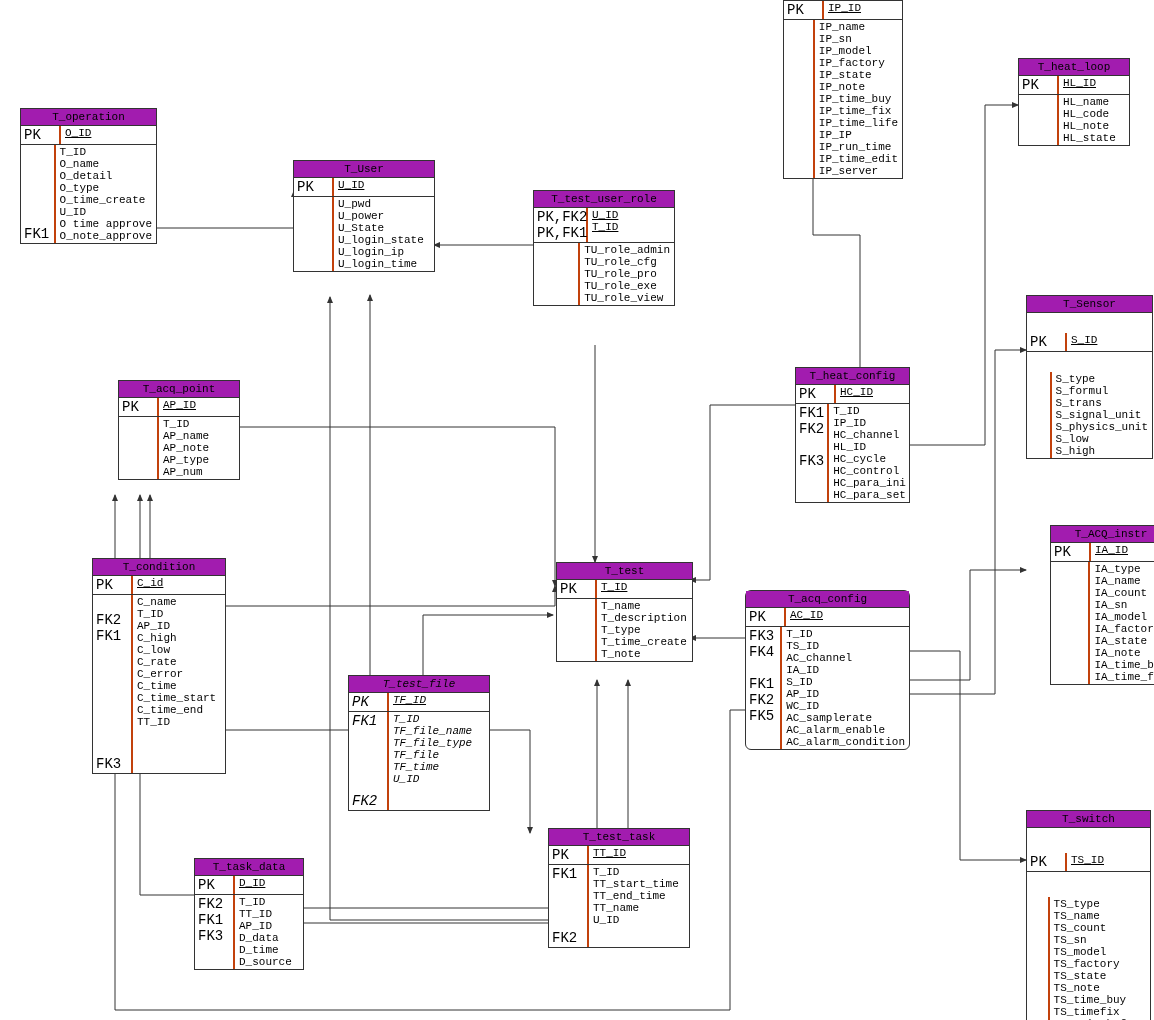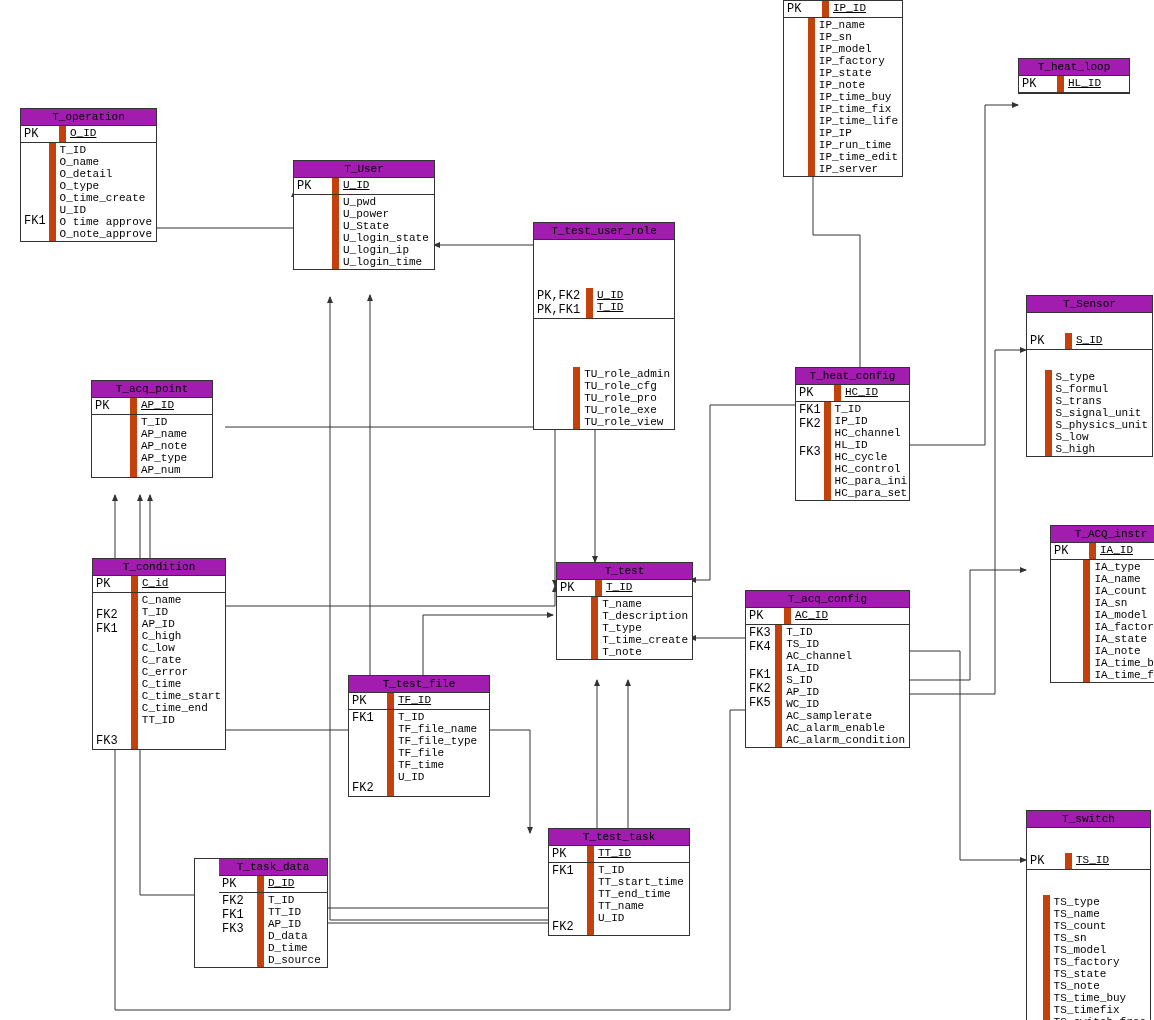--- a/index.html
+++ b/index.html
@@ -29,22 +29,22 @@
   .pk-row {
     display: flex;
     border-bottom: 1px solid #333;
   }
   .attr-row {
     display: flex;
   }
   .lcol {
     width: 32px;
     padding: 1px 3px;
-    border-right: 7px solid #c2410c;
-    font-size: 12px;
+    border-right: 2px solid #c2410c;
+    font-size: 14px;
     white-space: pre-line;
   }
   .rcol {
     padding: 1px 4px;
     flex: 1;
     white-space: pre-line;
   }
   .pk-row .rcol span.pkname { text-decoration: underline; }
   svg.wires {
     position: absolute;
@@ -150,39 +150,39 @@
       <div class="lcol"></div>
       <div class="rcol">U_pwd
 U_power
 U_State
 U_login_state
 U_login_ip
 U_login_time</div>
     </div>
 </div>
 
-<div class="entity" style="left:533px; top:222px; width:140px;gap:48px;">
+<div class="entity" style="left:533px; top:190px; width:140px;">
   <div class="title">T_test_user_role</div>
   <div class="pk-row">
       <div class="lcol" style="width:46px;">PK,FK2
 PK,FK1</div>
       <div class="rcol"><span class="pkname">U_ID
 T_ID</span></div>
     </div>
   <div class="attr-row">
       <div class="lcol" style="width:46px;"></div>
       <div class="rcol">TU_role_admin
 TU_role_cfg
 TU_role_pro
 TU_role_exe
 TU_role_view</div>
     </div>
 </div>
 
-<div class="entity" style="left:91px; top:380px; width:120px;">
+<div class="entity" style="left:118px; top:380px; width:120px;">
   <div class="title">T_acq_point</div>
   <div class="pk-row">
       <div class="lcol">PK</div>
       <div class="rcol"><span class="pkname">AP_ID</span></div>
     </div>
   <div class="attr-row">
       <div class="lcol"></div>
       <div class="rcol">T_ID
 AP_name
 AP_note
@@ -216,21 +216,21 @@
 C_low
 C_rate
 C_error
 C_time
 C_time_start
 C_time_end
 TT_ID</div>
     </div>
 </div>
 
-<div class="entity" style="left:348px; top:675px; width:140px;">
+<div class="entity" style="left:348px; top:675px; width:140px;font-style:italic;">
   <div class="title">T_test_file</div>
   <div class="pk-row">
       <div class="lcol">PK</div>
       <div class="rcol"><span class="pkname">TF_ID</span></div>
     </div>
   <div class="attr-row">
       <div class="lcol">FK1
 
 
 
@@ -238,21 +238,21 @@
 FK2</div>
       <div class="rcol">T_ID
 TF_file_name
 TF_file_type
 TF_file
 TF_time
 U_ID</div>
     </div>
 </div>
 
-<div class="entity" style="left:194px; top:858px; width:108px;padding-left:24px;">
+<div class="entity" style="left:194px; top:858px; width:108px;">
   <div class="title">T_task_data</div>
   <div class="pk-row">
       <div class="lcol">PK</div>
       <div class="rcol"><span class="pkname">D_ID</span></div>
     </div>
   <div class="attr-row">
       <div class="lcol">FK2
 FK1
 FK3</div>
       <div class="rcol">T_ID
@@ -322,20 +322,27 @@
 IP_server</div>
     </div>
 </div>
 
 <div class="entity" style="left:1018px; top:58px; width:110px;">
   <div class="title">T_heat_loop</div>
   <div class="pk-row">
       <div class="lcol">PK</div>
       <div class="rcol"><span class="pkname">HL_ID</span></div>
     </div>
+  <div class="attr-row">
+      <div class="lcol"></div>
+      <div class="rcol">HL_name
+HL_code
+HL_note
+HL_state</div>
+    </div>
 </div>
 
 <div class="entity" style="left:1026px; top:295px; width:125px;gap:20px;">
   <div class="title">T_Sensor</div>
   <div class="pk-row">
       <div class="lcol">PK</div>
       <div class="rcol"><span class="pkname">S_ID</span></div>
     </div>
   <div class="attr-row">
       <div class="lcol"></div>
@@ -364,21 +371,21 @@
 IP_ID
 HC_channel
 HL_ID
 HC_cycle
 HC_control
 HC_para_ini
 HC_para_set</div>
     </div>
 </div>
 
-<div class="entity" style="left:745px; top:590px; width:163px;">
+<div class="entity" style="left:745px; top:590px; width:163px;border-radius:6px;">
   <div class="title">T_acq_config</div>
   <div class="pk-row">
       <div class="lcol">PK</div>
       <div class="rcol"><span class="pkname">AC_ID</span></div>
     </div>
   <div class="attr-row">
       <div class="lcol">FK3
 FK4
 
 FK1

